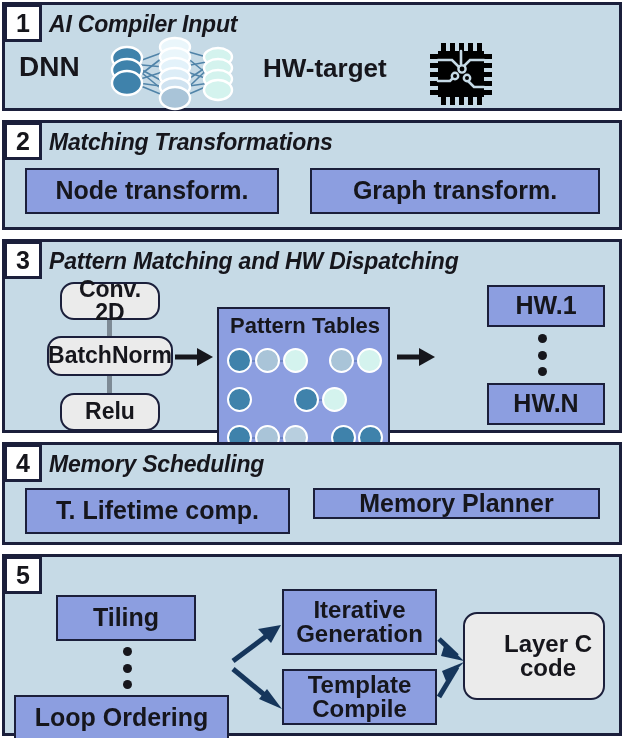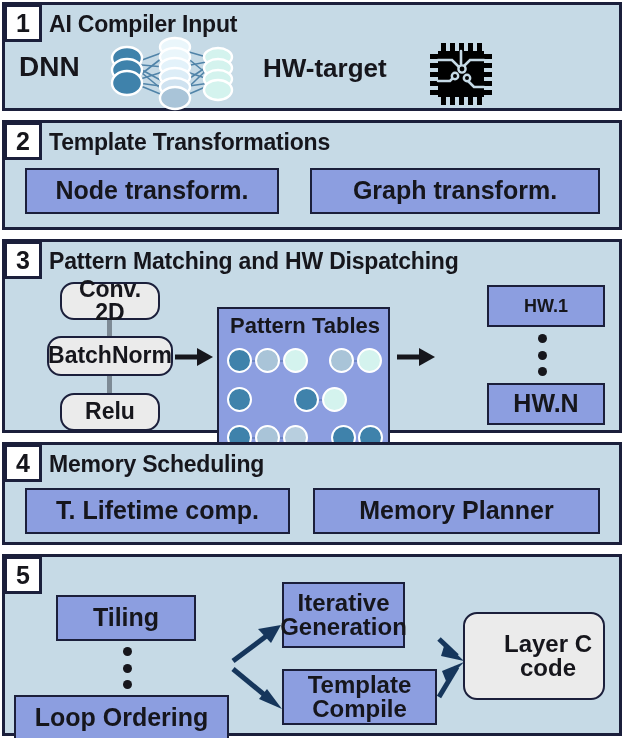--- a/index.html
+++ b/index.html
@@ -30,20 +30,21 @@
     z-index: 4;
   }
   .stage-title {
     position: absolute;
     left: 44px; top: 2px;
     height: 34px;
     display: flex; align-items: center;
     font-weight: bold; font-size: 23px; color: #16161c;
     white-space: nowrap;
     letter-spacing: -0.2px;
+    font-style: italic;
   }
 
   
   .box {
     position: absolute;
     border: 2px solid #1b1f3b;
     display: flex; align-items: center; justify-content: center;
     text-align: center;
     font-weight: bold; color: #16161c;
     line-height: 1.02;
@@ -156,21 +157,21 @@
       <g fill="#000000" stroke="#c6dae6" stroke-width="2.4">
         <circle cx="32" cy="26" r="3.6"></circle>
         <circle cx="25" cy="33" r="3.2"></circle>
         <circle cx="37" cy="35" r="3.2"></circle>
       </g>
     </svg>
   </div>
 
   <div class="stage" style="top:120px; height:110px;">
     <div class="stage-badge">2</div>
-    <div class="stage-title">Template Transformations</div>
+    <div class="stage-title">Matching Transformations</div>
 
     <div class="box box-blue" style="left:20px; top:45px; width:254px; height:46px; font-size:25px;">Node transform.</div>
     <div class="box box-blue" style="left:305px; top:45px; width:290px; height:46px; font-size:25px;">Graph transform.</div>
   </div>
 
   <div class="stage" style="top:239px; height:194px;">
     <div class="stage-badge">3</div>
     <div class="stage-title">Pattern Matching and HW Dispatching</div>
 
     <div class="vline" style="left:102px; top:76px; width:5px; height:20px;"></div>
@@ -209,49 +210,49 @@
       <div class="ptcircle" style="left:64px;top:116px;width:25px;height:25px;background:#b8cfdf;"></div>
       <div class="ptcircle" style="left:112px;top:116px;width:25px;height:25px;background:#3f82ab;"></div>
       <div class="ptcircle" style="left:139px;top:116px;width:25px;height:25px;background:#3f82ab;"></div>
     </div>
 
     <svg class="arrow" style="left:392px; top:104px;" width="42" height="22" viewBox="0 0 42 22">
       <path d="M0 11 H24" stroke="#16161c" stroke-width="5" fill="none"></path>
       <path d="M22 2 L38 11 L22 20 Z" fill="#16161c"></path>
     </svg>
 
-    <div class="box box-blue" style="left:482px; top:43px; width:118px; height:42px; font-size:18px;">HW.1</div>
+    <div class="box box-blue" style="left:482px; top:43px; width:118px; height:42px; font-size:25px;">HW.1</div>
     <div class="vdots" style="left:532px; top:92px; width:10px; height:42px;">
       <i></i>
         <i></i>
         <i></i>
     </div>
     <div class="box box-blue" style="left:482px; top:141px; width:118px; height:42px; font-size:25px;">HW.N</div>
   </div>
 
   <div class="stage" style="top:442px; height:103px;">
     <div class="stage-badge">4</div>
     <div class="stage-title">Memory Scheduling</div>
 
     <div class="box box-blue" style="left:20px; top:43px; width:265px; height:46px; font-size:25px;">T. Lifetime comp.</div>
-    <div class="box box-blue" style="left:308px; top:43px; width:287px; height:46px; font-size:25px;">Memory Planner</div>
+    <div class="box box-blue" style="left:308px; top:43px; width:287px; height:31px; font-size:25px;">Memory Planner</div>
   </div>
 
   <div class="stage" style="top:554px; height:182px;">
     <div class="stage-badge">5</div>
 
     <div class="box box-blue" style="left:51px; top:38px; width:140px; height:46px; font-size:25px;">Tiling</div>
     <div class="vdots" style="left:117px; top:90px; width:10px; height:42px;">
       <i></i>
         <i></i>
         <i></i>
     </div>
     <div class="box box-blue" style="left:9px; top:138px; width:215px; height:46px; font-size:25px;">Loop Ordering</div>
 
-    <div class="box box-blue" style="left:277px; top:25px; width:123px; height:66px; font-size:24px;">Iterative
+    <div class="box box-blue" style="left:277px; top:32px; width:155px; height:66px; font-size:24px;">Iterative
 Generation</div>
     <div class="box box-blue" style="left:277px; top:112px; width:155px; height:56px; font-size:24px;">Template
 Compile</div>
 
     <div class="box box-gray" style="left:458px; top:55px; width:142px; height:88px; font-size:24px;padding-left:28px;">Layer C
 code</div>
 
     <svg class="arrow" style="left:0px; top:0px;" width="620" height="182" viewBox="0 0 620 182">
       <g stroke="#16365c" stroke-width="5" fill="none">
         <path d="M228 104 L268 74"></path>

